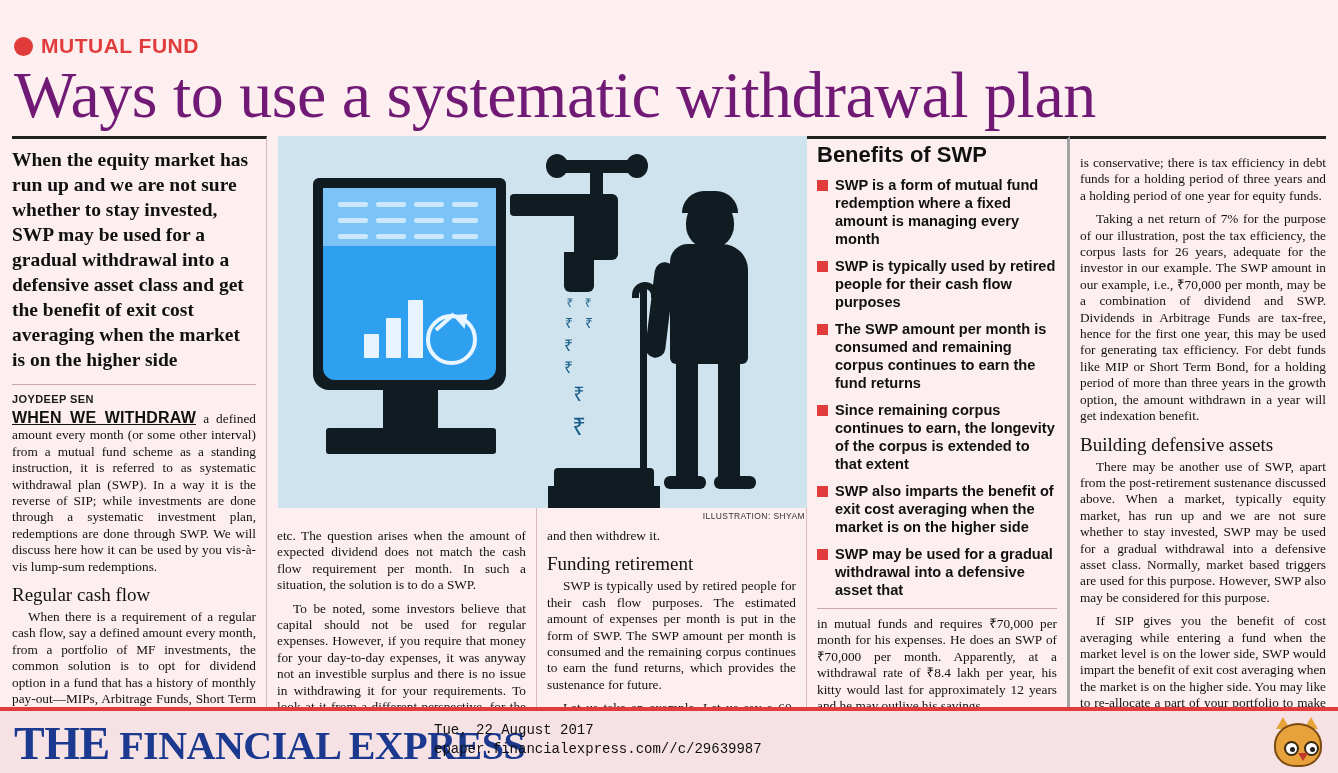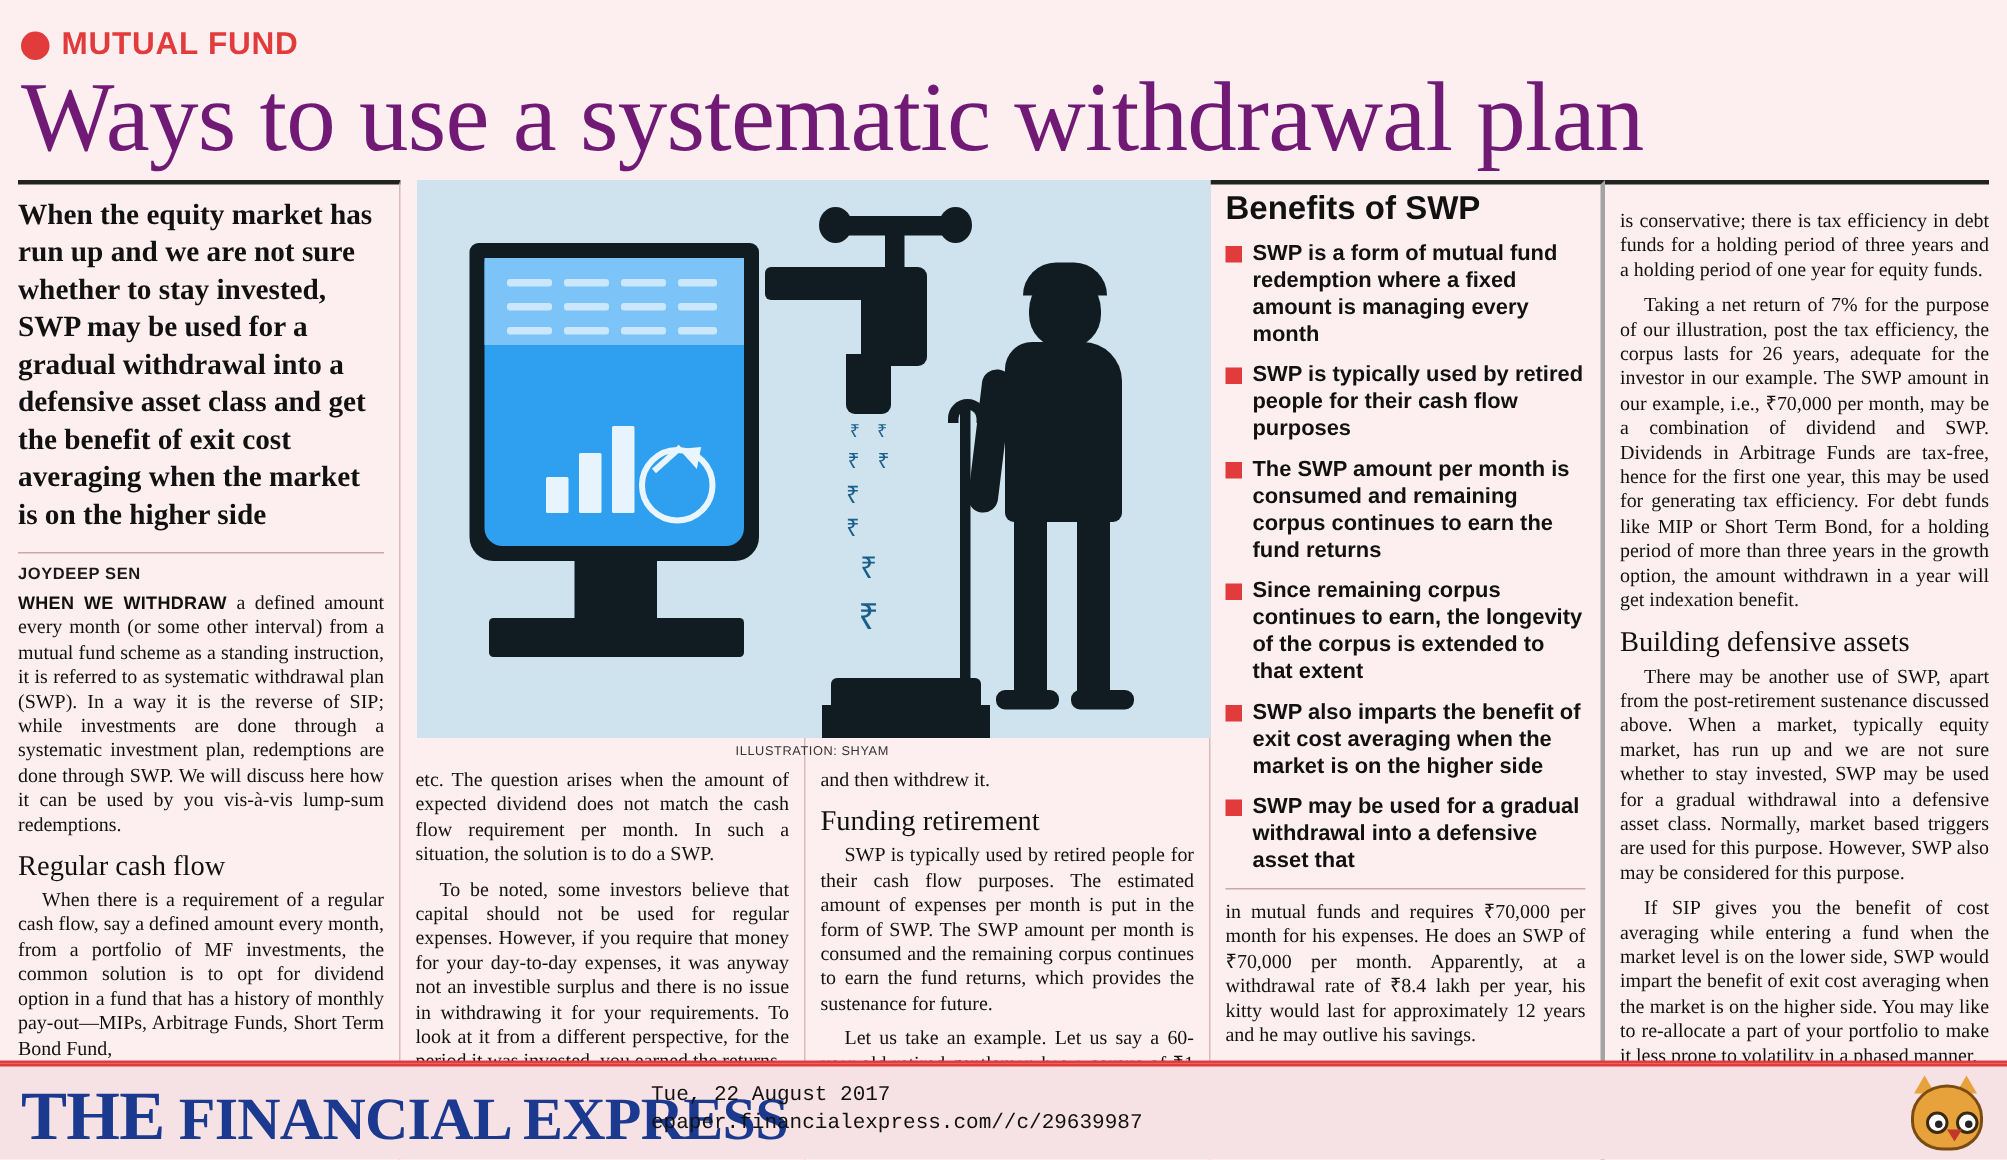--- a/index.html
+++ b/index.html
@@ -20,21 +20,21 @@
     width: 1338px;
     height: 773px;
     box-sizing: border-box;
     padding: 0 12px;
   }
   
   .kicker {
     display: flex;
     align-items: center;
     gap: 8px;
-    padding-top: 18px;
+    padding-top: 34px;
     padding-left: 2px;
   }
   .kicker-dot {
     width: 19px;
     height: 19px;
     border-radius: 50%;
     background: #e23b3b;
     display: inline-block;
   }
   .kicker-text {
@@ -99,22 +99,23 @@
     text-align: justify;
     margin: 0 0 7px 0;
     color: #111;
   }
   .bodytext.indent {
     text-indent: 16px;
   }
   .lead-in {
     font-family: "Liberation Sans", sans-serif;
     font-weight: bold;
-    font-size: 12px;
+    font-size: 16px;
     letter-spacing: 0.2px;
+    text-decoration: underline;
   }
   .subhead {
     font-family: "Liberation Serif", serif;
     font-size: 19px;
     line-height: 22px;
     font-weight: normal;
     margin: 9px 0 3px 0;
     color: #111;
   }
   
@@ -152,21 +153,21 @@
     position: relative;
     width: 529px;
     height: 372px;
     background: #cfe3ee;
     overflow: hidden;
   }
   .illo-credit {
     font-family: "Liberation Sans", sans-serif;
     font-size: 8.5px;
     letter-spacing: 0.4px;
-    text-align: center;
+    text-align: right;
     padding: 3px 2px 4px 0;
     color: #333;
   }
   
   .glass-body {
     position: absolute;
     left: 35px;
     top: 42px;
     width: 193px;
     height: 212px;

